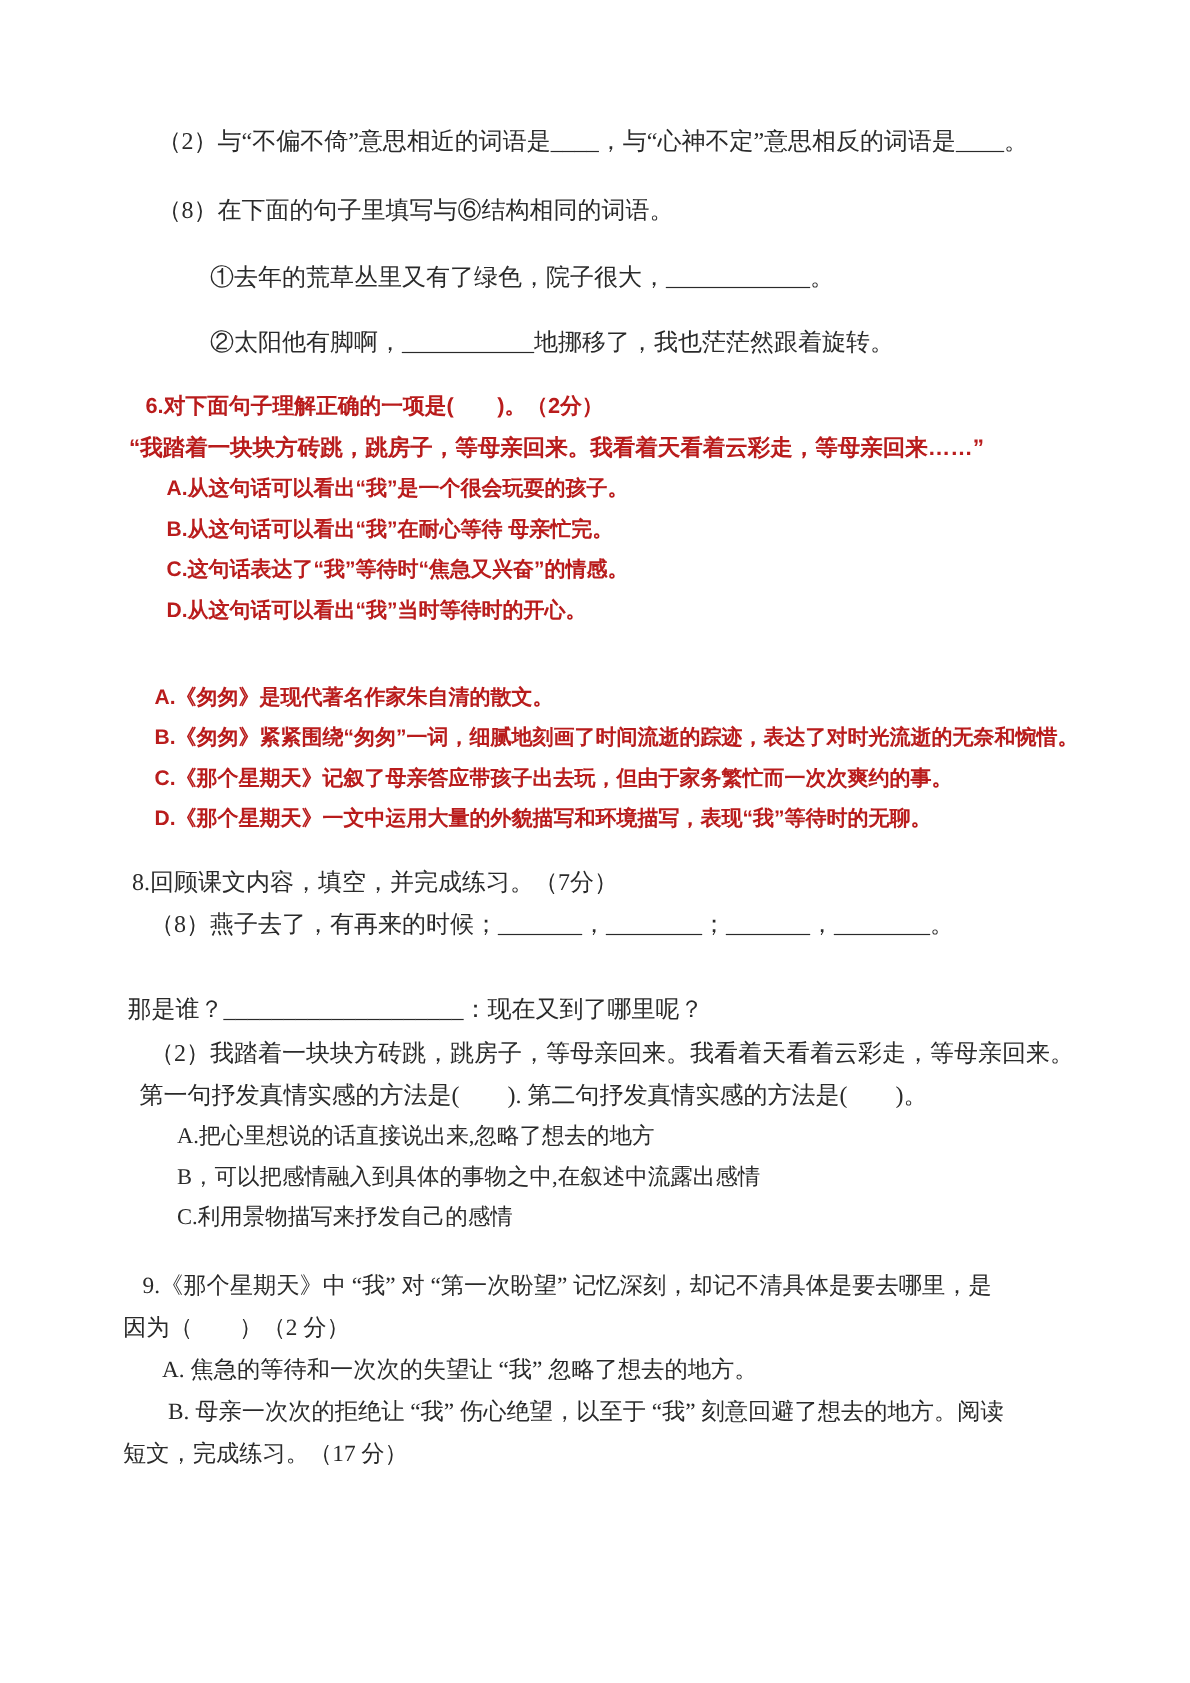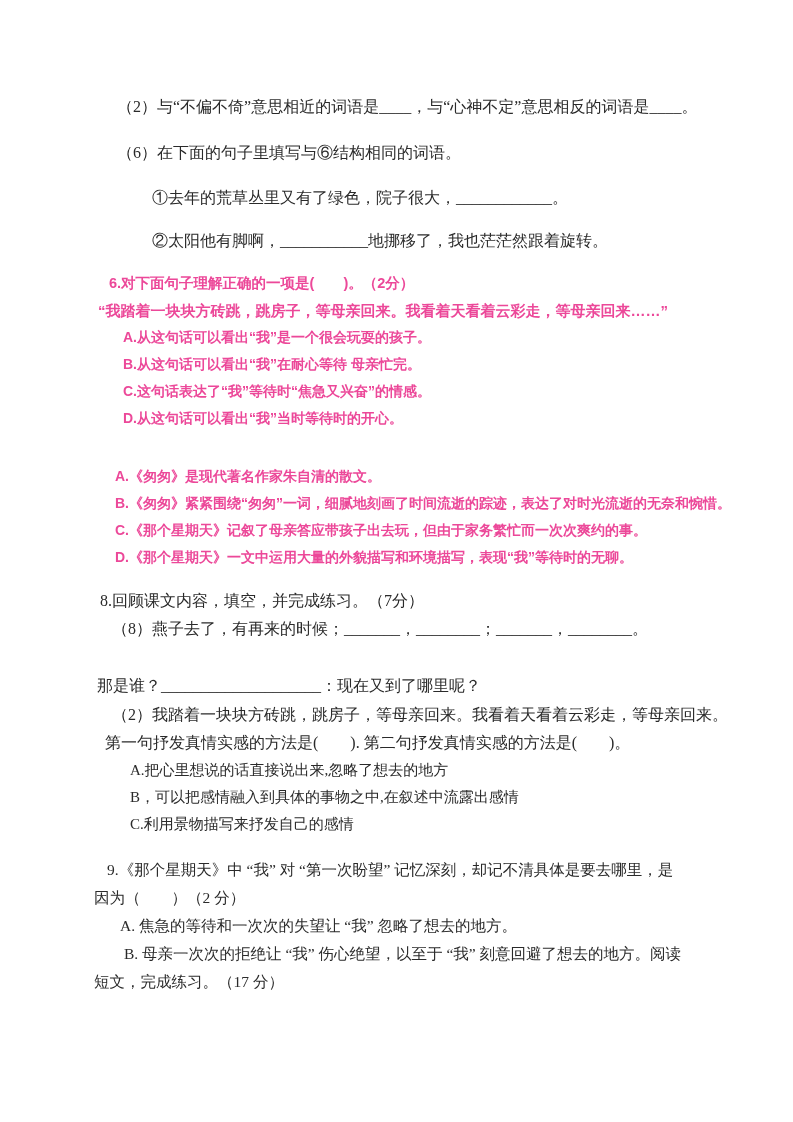--- a/index.html
+++ b/index.html
@@ -11,42 +11,42 @@
     position: relative;
     width: 793px;
     height: 1122px;
     background: #ffffff;
     overflow: hidden;
     font-family: "Liberation Serif", "DejaVu Serif", serif;
     color: #2a2a2a;
   }
   .ln {
     position: absolute;
-    margin: 12px;
+    margin: 0;
     white-space: nowrap;
     line-height: 1.25;
   }
   .sans {
     font-family: "Liberation Sans", "DejaVu Sans", sans-serif;
     font-weight: 600;
-    color: #ec4899;
+    color: #b91c1c;
   }
   .fs14  { font-size: 14px; }
   .fs145 { font-size: 14.5px; }
   .fs15  { font-size: 15px; }
   .fs155 { font-size: 15.5px; }
   .fs16  { font-size: 16px; }
 </style>
 </head>
 <body>
 
 <div class="page">
 
   <p class="ln fs16" style="top:85px;  left:105px">（2）与“不偏不倚”意思相近的词语是____，与“心神不定”意思相反的词语是____。</p>
-  <p class="ln fs16" style="top:131px; left:105px">（6）在下面的句子里填写与⑥结构相同的词语。</p>
+  <p class="ln fs16" style="top:131px; left:105px">（8）在下面的句子里填写与⑥结构相同的词语。</p>
   <p class="ln fs16" style="top:176px; left:140px">①去年的荒草丛里又有了绿色，院子很大，____________。</p>
   <p class="ln fs16" style="top:219px; left:140px">②太阳他有脚啊，___________地挪移了，我也茫茫然跟着旋转。</p>
 
   <p class="ln fs145 sans" style="top:262px; left:97px">6.对下面句子理解正确的一项是(　　)。（2分）</p>
   <p class="ln fs15  sans" style="top:290px; left:86px">“我踏着一块块方砖跳，跳房子，等母亲回来。我看着天看着云彩走，等母亲回来……”</p>
   <p class="ln fs14  sans" style="top:317px; left:111px">A.从这句话可以看出“我”是一个很会玩耍的孩子。</p>
   <p class="ln fs14  sans" style="top:344px; left:111px">B.从这句话可以看出“我”在耐心等待 母亲忙完。</p>
   <p class="ln fs14  sans" style="top:371px; left:111px">C.这句话表达了“我”等待时“焦急又兴奋”的情感。</p>
   <p class="ln fs14  sans" style="top:398px; left:111px">D.从这句话可以看出“我”当时等待时的开心。</p>
 

